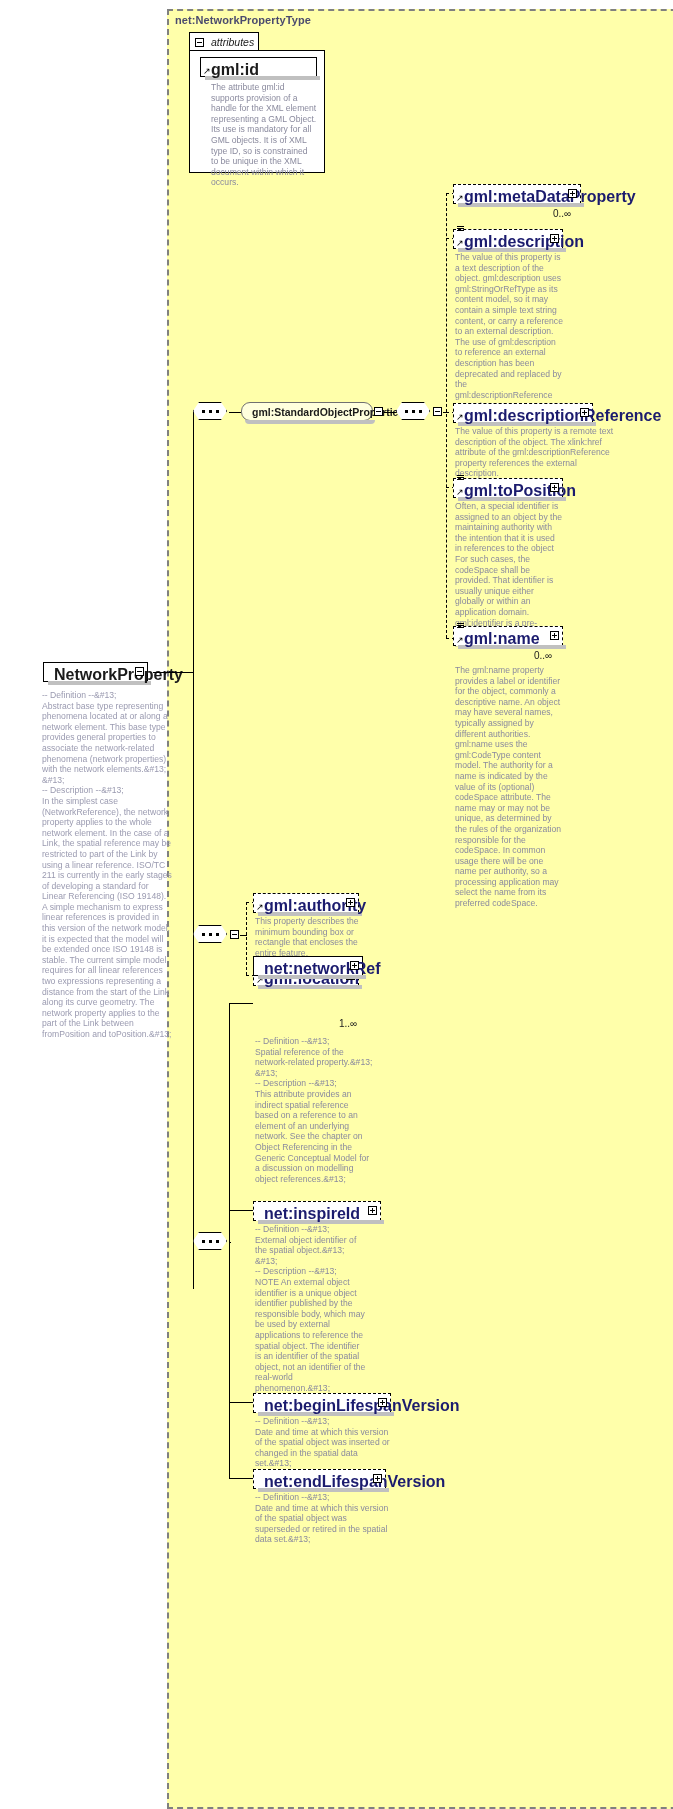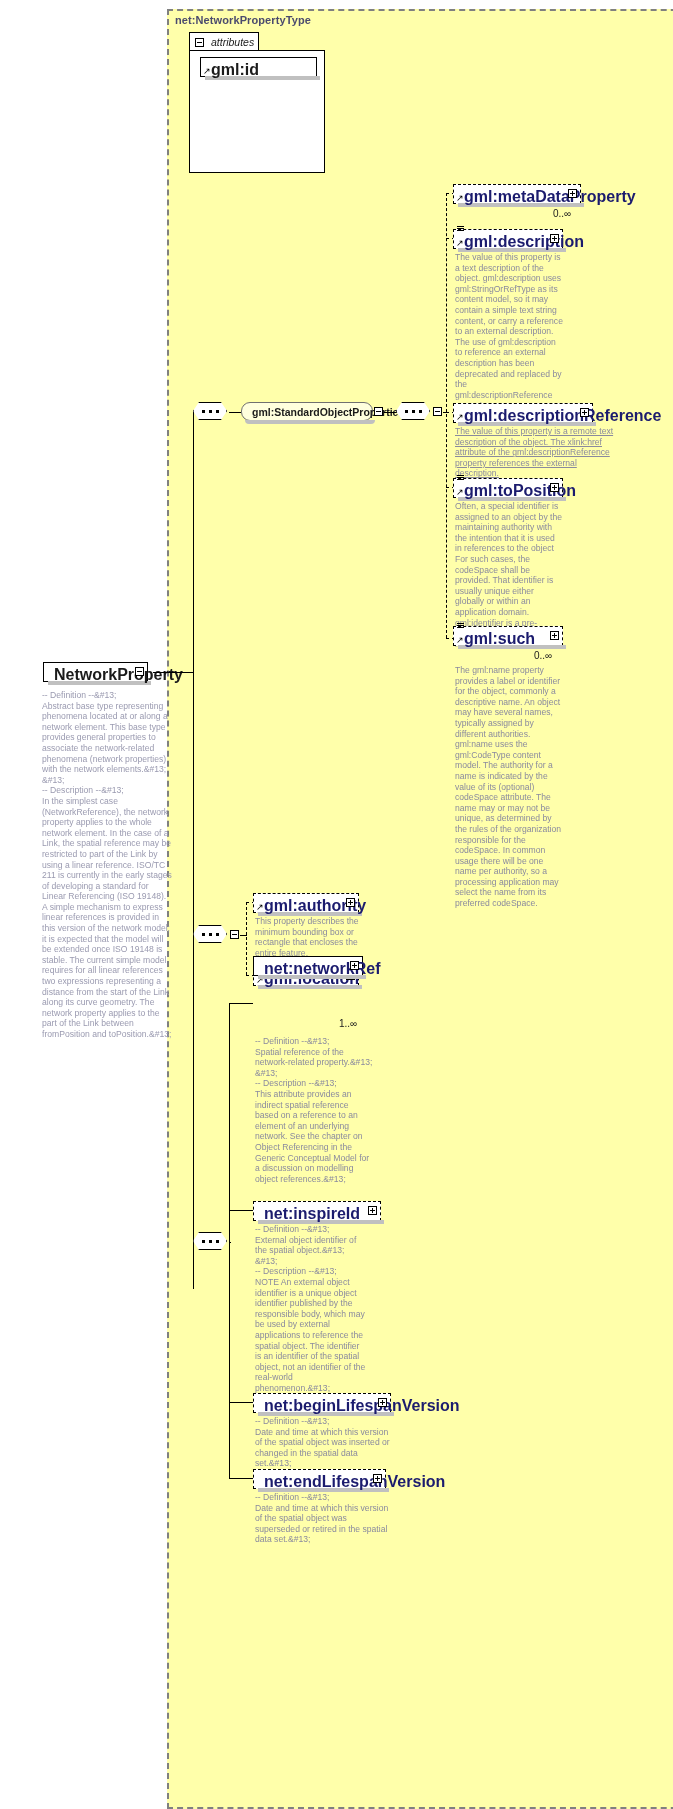--- a/index.html
+++ b/index.html
@@ -248,20 +248,21 @@
     <div class="toggle" style="left:5px; top:5px;"></div>
     <div class="lbl">attributes</div>
   </div>
   <div class="attributes-body"></div>
 
   <div class="nodebox solid" style="left:166px; top:57px; width:117px;">
     <div class="shadow"></div>
     <div class="arrowg">↗</div>
     <div class="nm dark">gml:id</div>
   </div>
+  <div class="doc" style="left:177px; top:82px; width:106px;">The attribute gml:id supports provision of a handle for the XML element representing a GML Object. Its use is mandatory for all GML objects. It is of XML type ID, so is constrained to be unique in the XML document within which it occurs.</div>
 
   <div class="nodebox solid" style="left:9px; top:662px; width:105px;">
     <div class="shadow"></div>
     <div class="nm dark">NetworkProperty</div>
     <div class="toggle tog"></div>
   </div>
   <div class="doc leftdoc" style="left:8px; top:690px; width:130px;">-- Definition --&amp;#13;
 Abstract base type representing phenomena located at or along a network element. This base type provides general properties to associate the network-related phenomena (network properties) with the network elements.&amp;#13;
 &amp;#13;
 -- Description --&amp;#13;
@@ -327,21 +328,21 @@
   </div>
   <div class="doc" style="left:421px; top:252px; width:108px;">The value of this property is a text description of the object. gml:description uses gml:StringOrRefType as its content model, so it may contain a simple text string content, or carry a reference to an external description. The use of gml:description to reference an external description has been deprecated and replaced by the gml:descriptionReference property.</div>
 
   <div class="dln h" style="left:412px; top:412px; width:9px;"></div>
   <div class="nodebox dashed" style="left:419px; top:403px; width:140px;">
     <div class="shadow"></div>
     <div class="arrowg">↗</div>
     <div class="nm">gml:descriptionReference</div>
     <div class="toggle plus tog"></div>
   </div>
-  <div class="doc" style="left:421px; top:426px; width:160px;text-decoration:underline;">The value of this property is a remote text description of the object. The xlink:href attribute of the gml:descriptionReference property references the external description.</div>
+  <div class="doc" style="left:421px; top:426px; width:160px;">The value of this property is a remote text description of the object. The xlink:href attribute of the gml:descriptionReference property references the external description.</div>
 
   <div class="dln h" style="left:412px; top:487px; width:9px;"></div>
   <div class="nodebox dashed" style="left:419px; top:478px; width:110px;">
     <div class="shadow"></div>
     <div class="linesg">
         <i></i>
         <i></i>
         <i></i>
       </div>
     <div class="arrowg">↗</div>
@@ -352,21 +353,21 @@
 
   <div class="dln h" style="left:412px; top:638px; width:9px;"></div>
   <div class="nodebox dashed" style="left:419px; top:626px; width:110px;">
     <div class="shadow"></div>
     <div class="linesg">
         <i></i>
         <i></i>
         <i></i>
       </div>
     <div class="arrowg">↗</div>
-    <div class="nm">gml:such</div>
+    <div class="nm">gml:name</div>
     <div class="toggle plus tog"></div>
   </div>
   <div class="card" style="left:500px; top:650px;">0..∞</div>
   <div class="doc" style="left:421px; top:665px; width:108px;">The gml:name property provides a label or identifier for the object, commonly a descriptive name. An object may have several names, typically assigned by different authorities. gml:name uses the gml:CodeType content model.  The authority for a name is indicated by the value of its (optional) codeSpace attribute.  The name may or may not be unique, as determined by the rules of the organization responsible for the codeSpace.  In common usage there will be one name per authority, so a processing application may select the name from its preferred codeSpace.</div>
 
   <div class="seq" style="left:159px; top:925px;">
     <div class="shadow"></div>
     <div class="body"></div>
     <div class="dots">
         <i></i>

